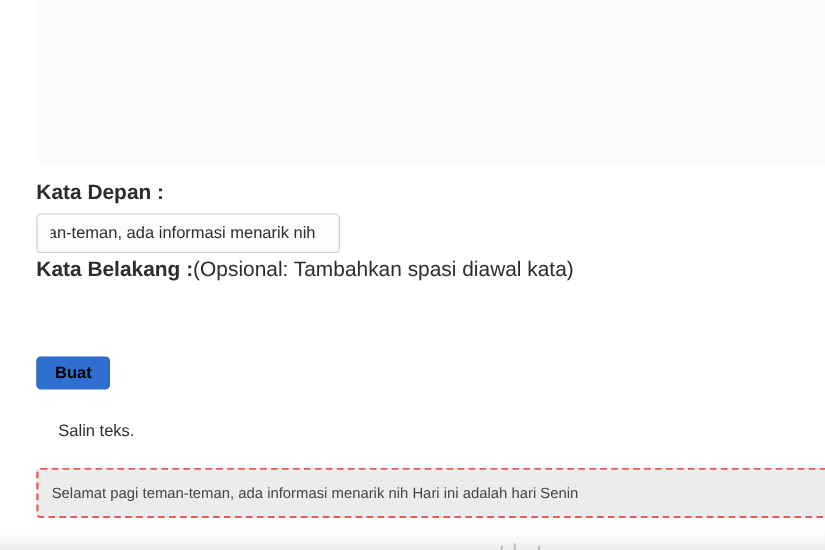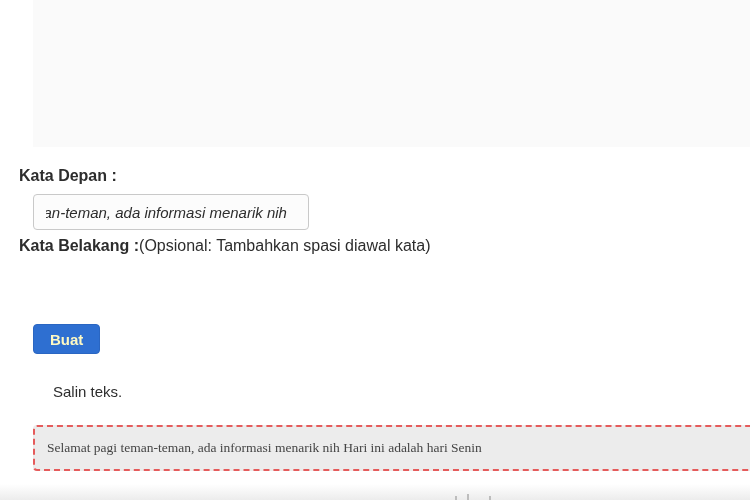--- a/index.html
+++ b/index.html
@@ -15,22 +15,22 @@
 
   
   .ad-panel {
     position: absolute;
     left: 33px; top: 0; right: 0; height: 147px;
     background: #fafafa;
   }
 
   .lbl {
     position: absolute;
-    left: 19px;
-    font-size: 16px;
+    left: 33px;
+    font-size: 19px;
     line-height: 18px;
     color: #2d2d2d;
     white-space: nowrap;
   }
   .bold { font-weight: 700; }
 
   .front-label { top: 167px; }
   .back-label-row { top: 237px; }
   .back-label-row .hint { font-weight: 400; }
 
@@ -42,34 +42,33 @@
     background: #fcfcfc;
     border: 1px solid #c9c9c9;
     border-radius: 4px;
     font-family: "Liberation Sans", sans-serif;
     font-size: 15px;
     color: #2d2d2d;
     padding: 0 10px 0 12px;
     outline: none;
     white-space: nowrap;
     overflow: hidden;
-    font-style: italic;
   }
   .front-input { top: 194px; text-indent: -15px; } 
   .back-input  { top: 259px; }
 
   .btn-primary {
     position: absolute;
     left: 33px; top: 324px;
     height: 30px;
     padding: 0 16px;
     background: #2e6fd1;
     border: 1px solid #2a66c2;
     border-radius: 4px;
-    color: #fef9c3;
+    color: #000000;
     font-family: "Liberation Sans", sans-serif;
     font-size: 15px;
     font-weight: 700;
     cursor: pointer;
   }
 
   .copy-hint {
     position: absolute;
     left: 33px; top: 383px;
     font-size: 15px;
@@ -83,21 +82,21 @@
     box-sizing: border-box;
     background: #ececec;
     border: 2px dashed #e55b5b;
     border-radius: 4px;
     display: flex;
     align-items: center;
     padding-left: 12px;
     overflow: hidden;
   }
   .output-text {
-    font-family: Liberation Serif, serif;
+    font-family: Liberation Sans, sans-serif;
     font-size: 13.5px;
     color: #454545;
     white-space: nowrap;
   }
 
   
   .bottom-strip {
     position: absolute;
     left: 0; right: 0; bottom: 0; height: 16px;
     background: linear-gradient(to bottom, rgba(236,236,236,0), #ececec);

